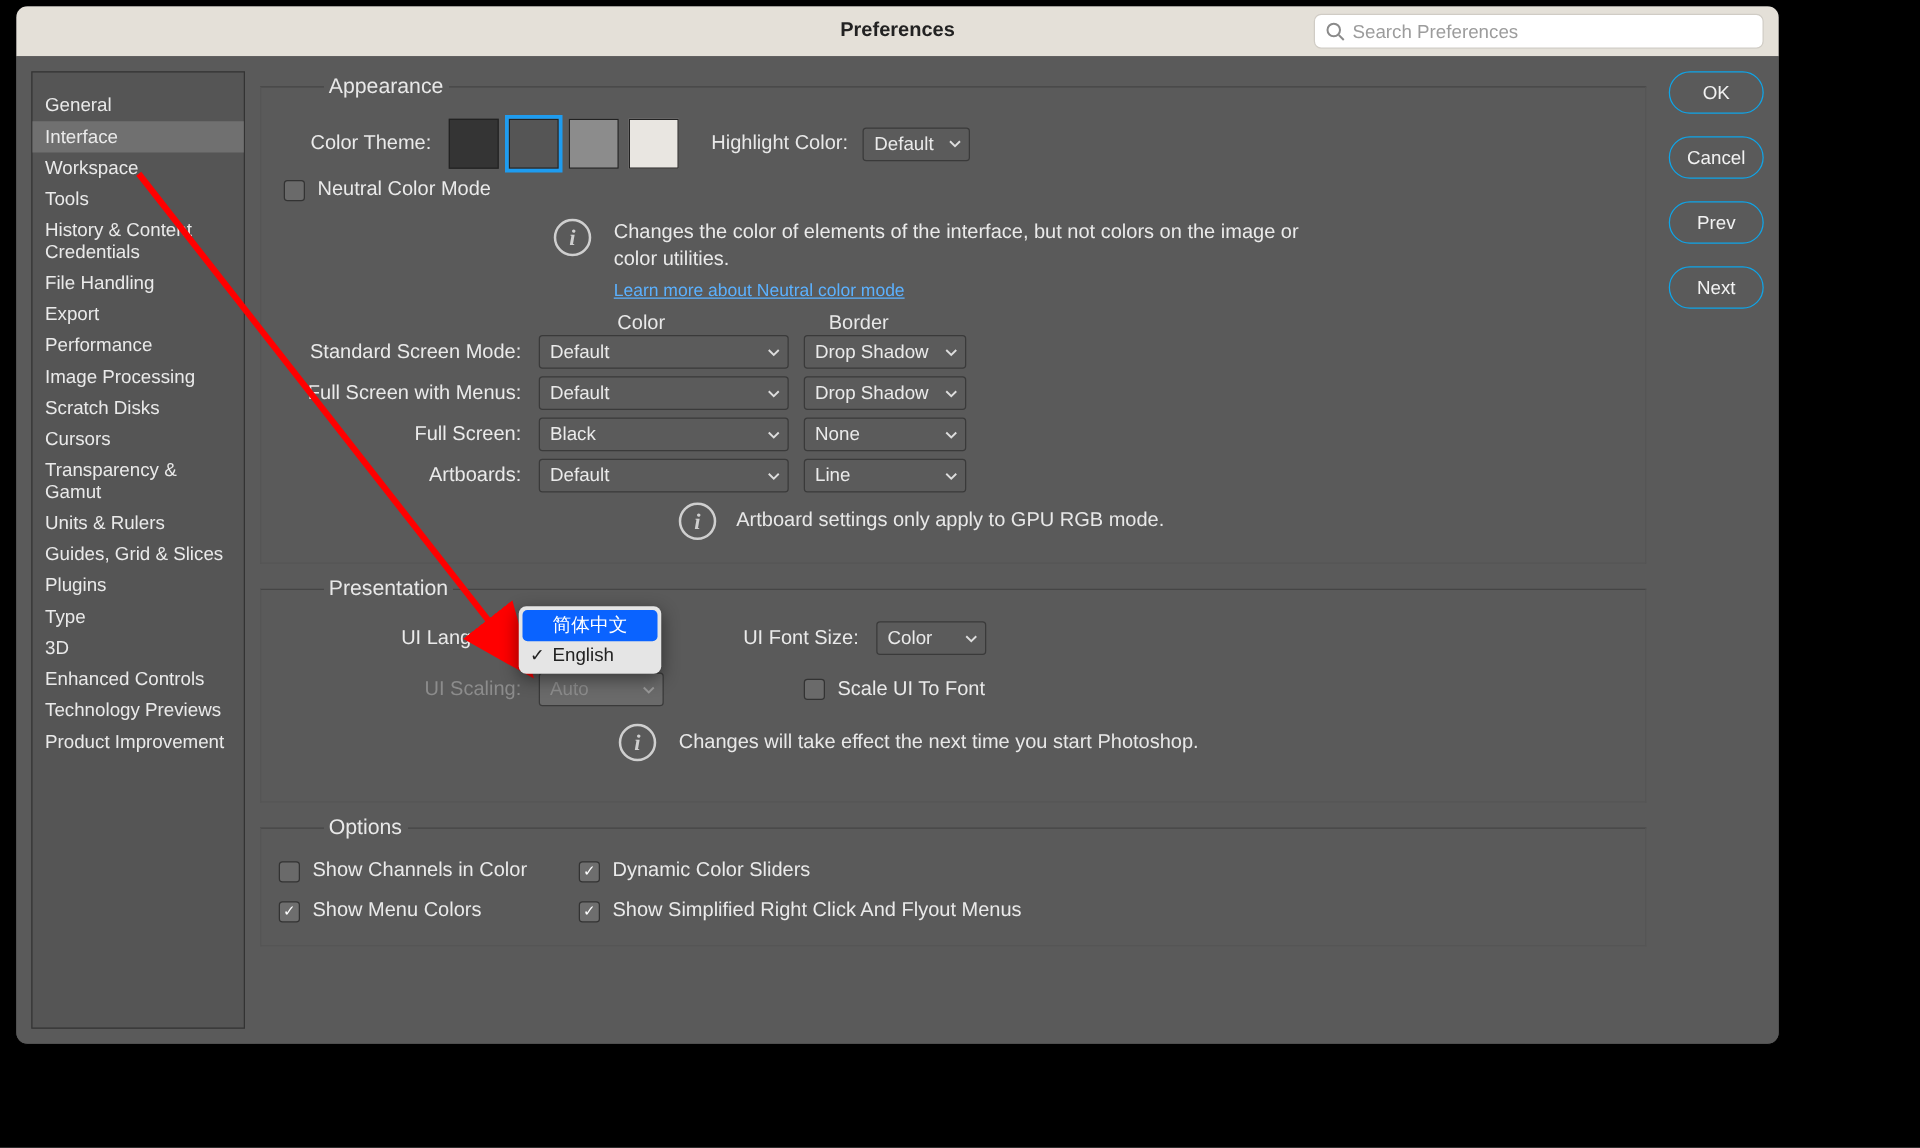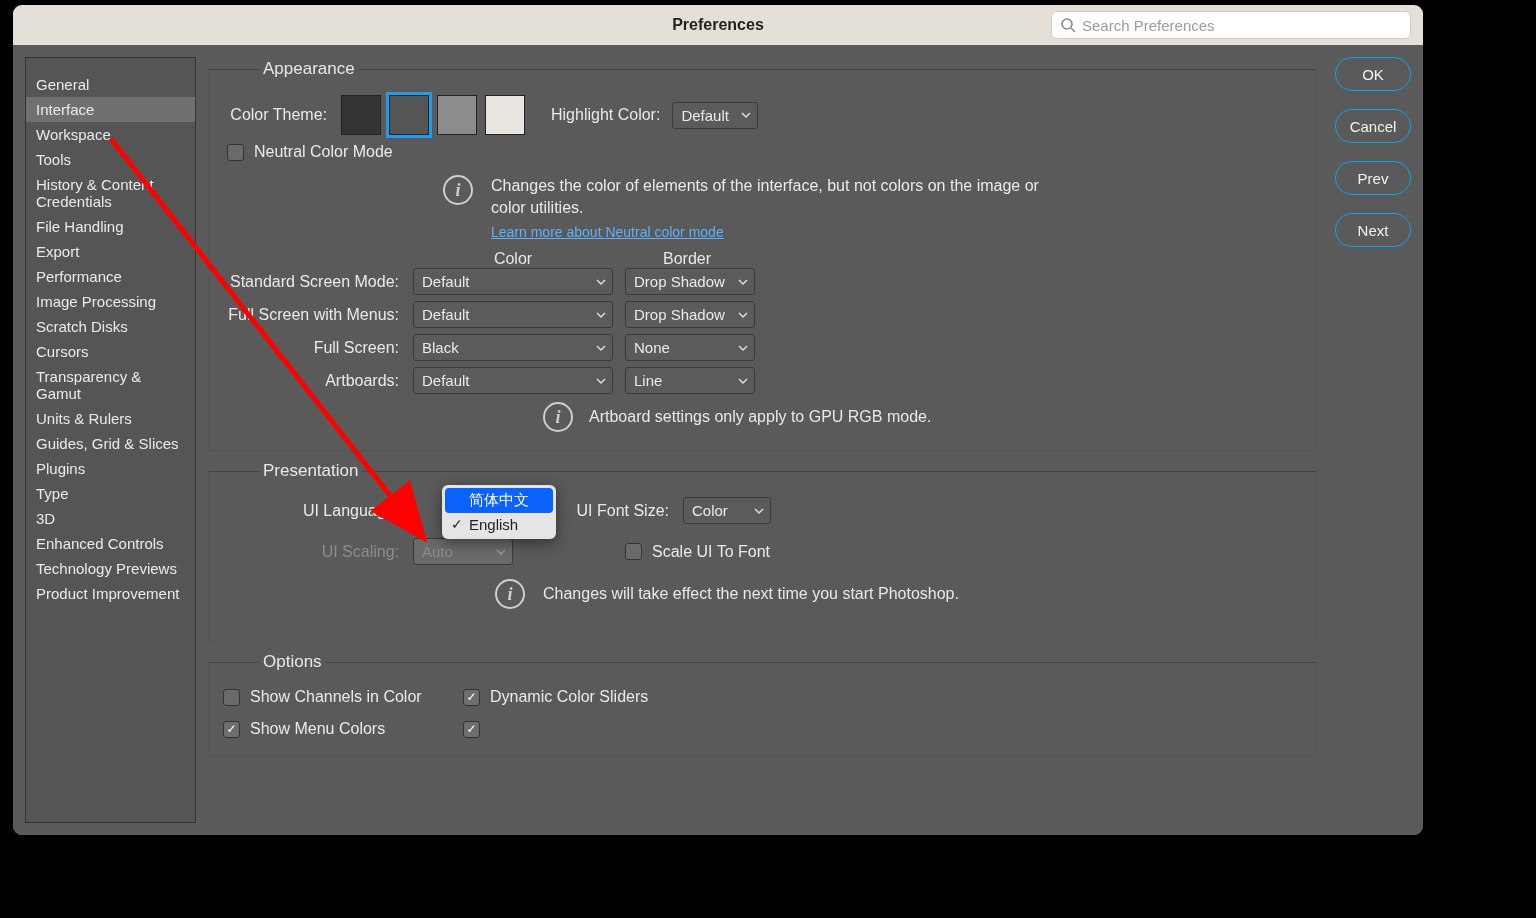--- a/index.html
+++ b/index.html
@@ -118,20 +118,21 @@
   fieldset.panel legend {
     font-size: 17px;
     color: #e8e8e8;
     padding: 0 4px;
     margin-left: 36px;
   }
   .row {
     display: flex;
     align-items: center;
     margin-bottom: 8px;
+    margin-left: 18px;
   }
   .label-r {
     width: 190px;
     text-align: right;
     padding-right: 14px;
     font-size: 16px;
     color: #eaeaea;
   }
   .label-r.dim { color: #8c8c8c; }
   .swatches { display: flex; gap: 8px; align-items: center; }
@@ -221,21 +222,21 @@
     align-items: center;
     gap: 16px;
     margin: 8px 0 0 320px;
     font-size: 16px;
   }
   .pres-grid .row { margin-bottom: 14px; }
   .pres-dd { width: 100px; }
   .pres-dd.dim { background: #6a6a6a; color: #8c8c8c; }
   .popup {
     position: absolute;
-    left: 429px;
+    left: 402px;
     top: 480px;
     width: 114px;
     background: #e5e5e5;
     border-radius: 6px;
     box-shadow: 0 4px 14px rgba(0,0,0,.45);
     padding: 3px;
     z-index: 100;
   }
   .popup .pi {
     padding: 3px 8px 3px 24px;
@@ -484,20 +485,21 @@
             <div class="checkbox-row">
               <span class="chk on">✓</span>
               <span>Dynamic Color Sliders</span>
             </div>
             <div class="checkbox-row">
               <span class="chk on">✓</span>
               <span>Show Menu Colors</span>
             </div>
             <div class="checkbox-row">
               <span class="chk on">✓</span>
+              <span>Show Simplified Right Click And Flyout Menus</span>
             </div>
           </div>
       </fieldset>
 
     </div>
 
     <div class="right-buttons">
       <div class="pill-button">OK</div>
       <div class="pill-button">Cancel</div>
       <div class="pill-button">Prev</div>

